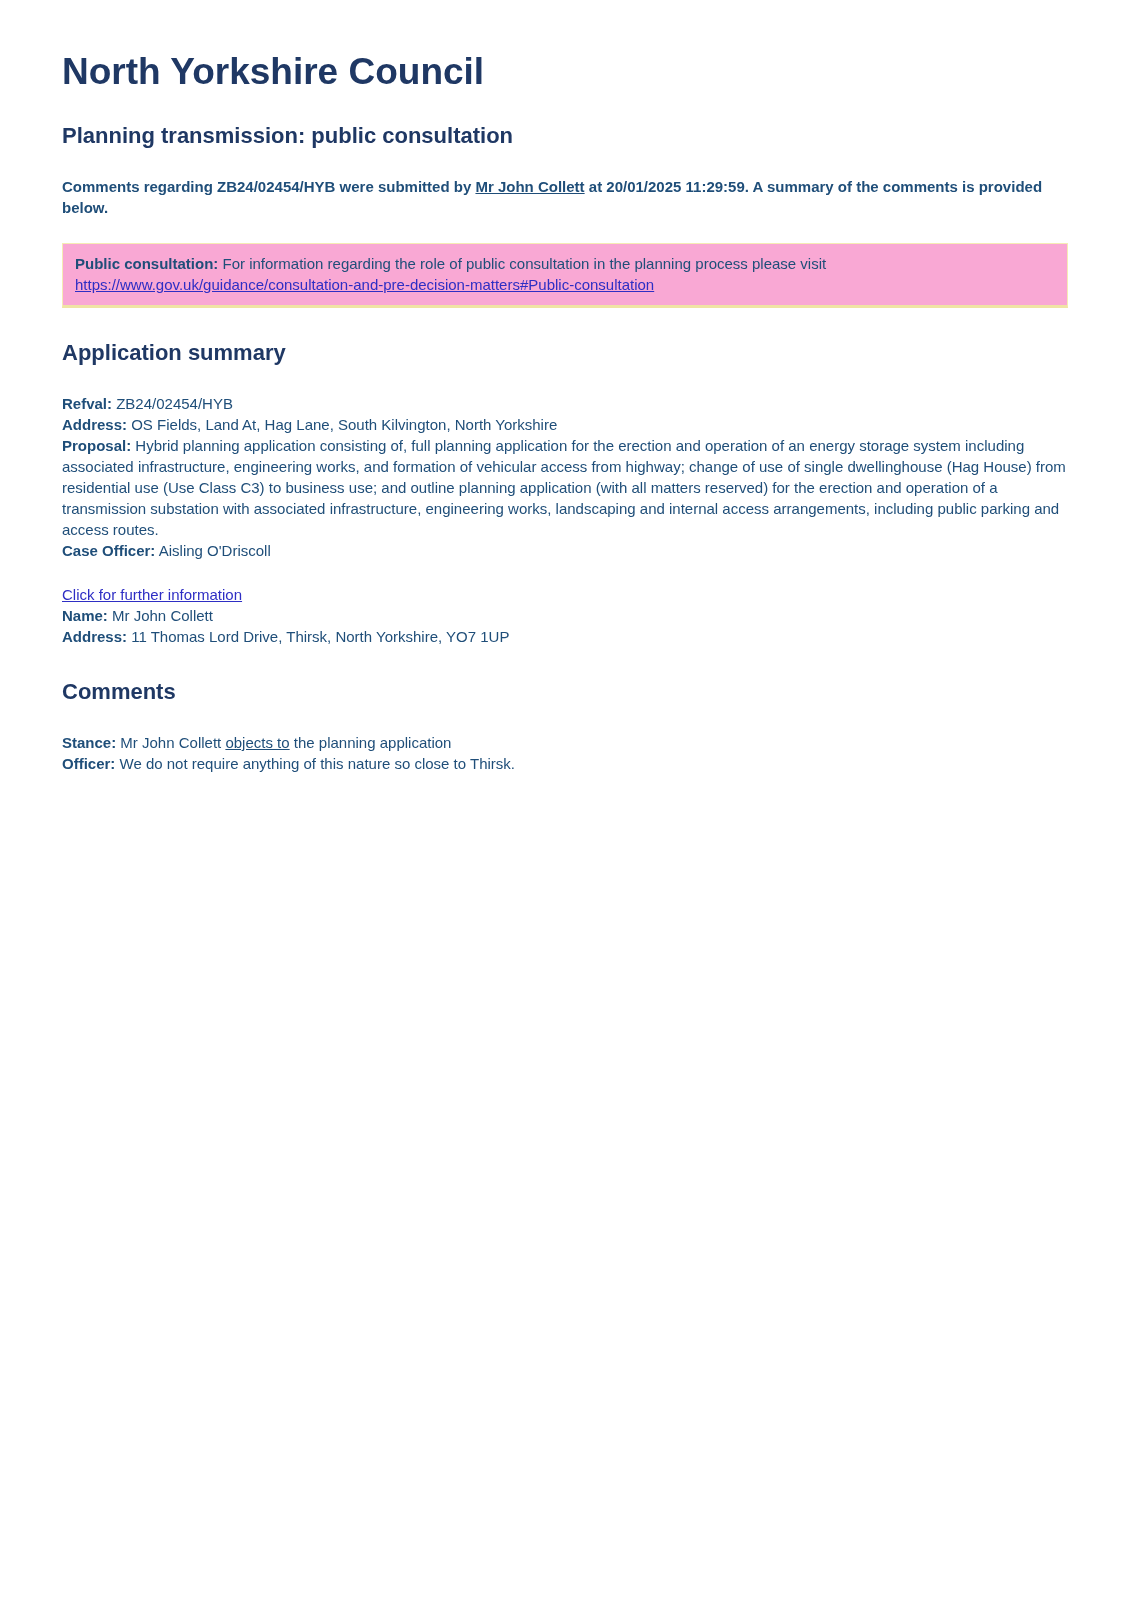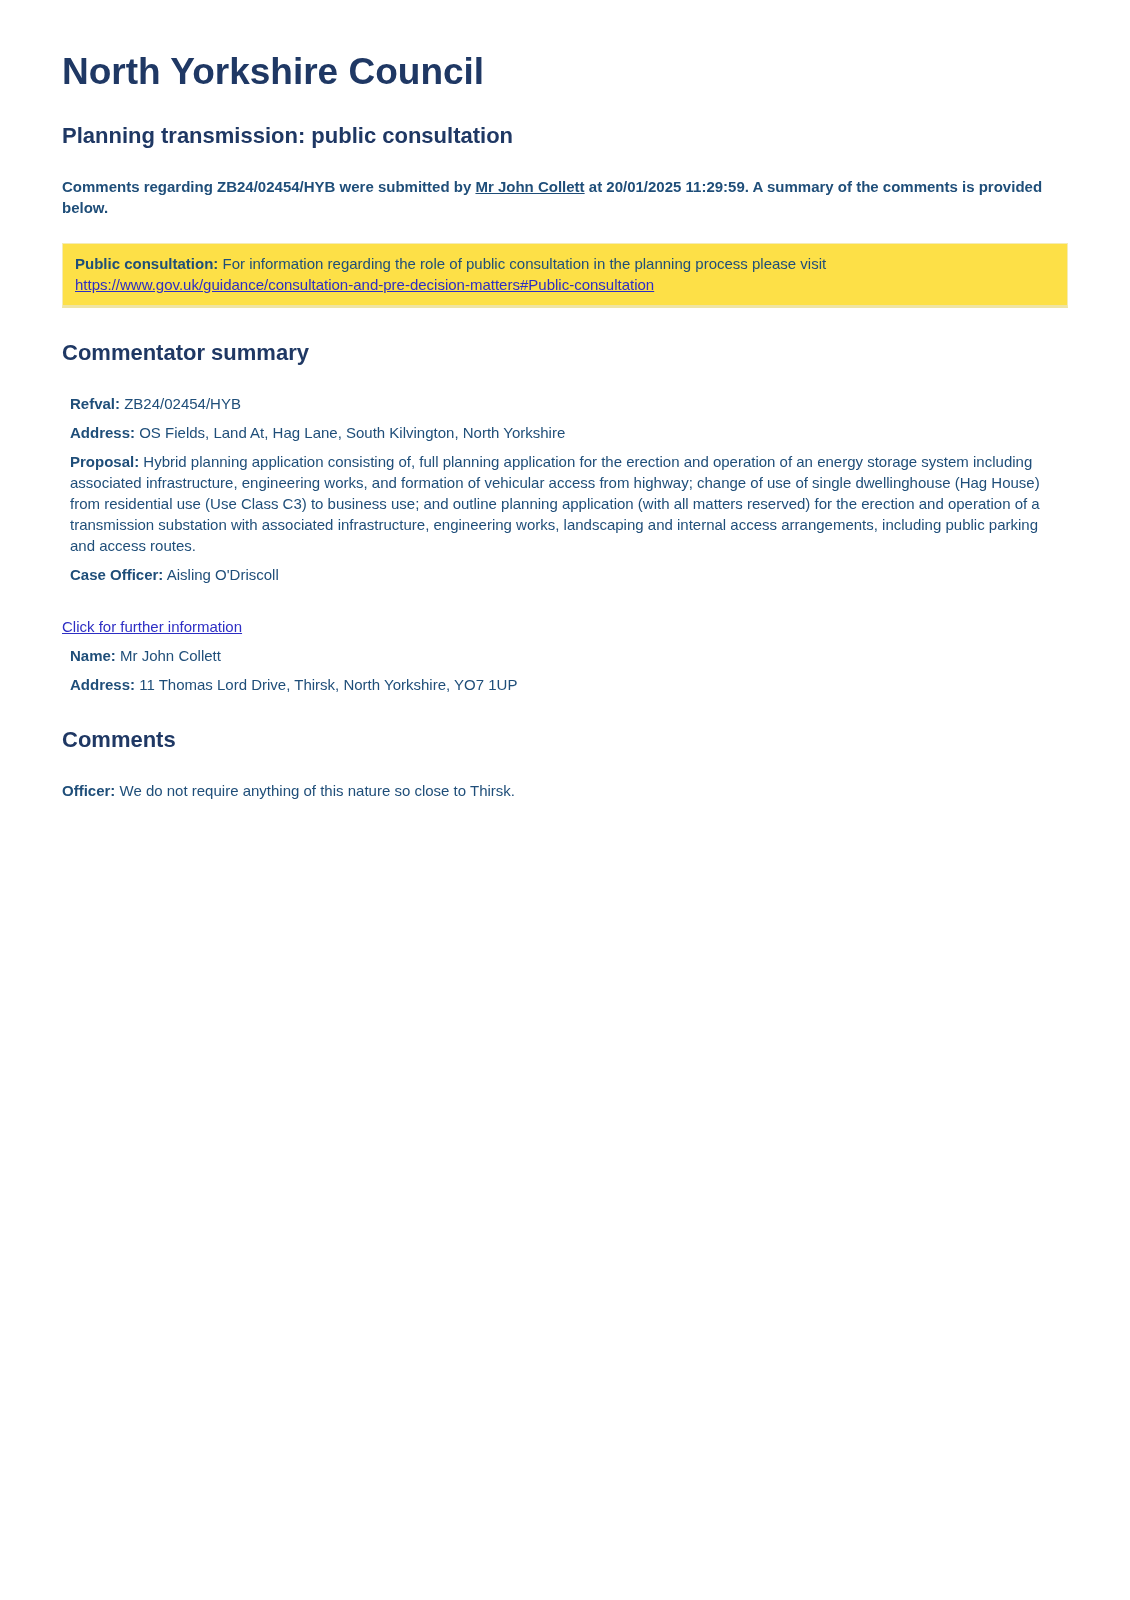--- a/index.html
+++ b/index.html
@@ -35,31 +35,31 @@
     font-weight: bold;
     color: #1F4E79;
     margin: 0 0 25px 0;
   }
   .intro a {
     color: #1F4E79;
     text-decoration: underline;
     font-weight: bold;
   }
   .notice {
-    background: #fde047;
+    background: #f9a8d4;
     border: 1px solid #F5ECB4;
     border-bottom: 3px solid #EFE4A4;
     padding: 9px 12px 10px 12px;
     margin: 0 0 31px 0;
   }
   .notice .label { font-weight: bold; }
   a.ext-link {
     color: #2E2EC4;
   }
-  .field-block div { margin: 8px; }
+  .field-block div { margin: 0; }
   .label { font-weight: bold; }
   .standalone-link {
     display: inline-block;
     margin-top: 23px;
   }
   .underlined {
     text-decoration: underline;
   }
   .comments-block, .field-block { color: #1F4E79; }
 </style>
@@ -72,36 +72,37 @@
 
   <h2>Planning transmission: public consultation</h2>
 
   <p class="intro"><span>Comments regarding ZB24/02454/HYB were submitted by </span><a href="#">Mr John Collett</a><span> at 20/01/2025 11:29:59. A summary of the comments is provided below.</span></p>
 
   <div class="notice">
     <span class="label">Public consultation:</span><span> For information regarding the role of public consultation in the planning process please visit </span><br>
     <a href="#" class="ext-link">https://www.gov.uk/guidance/consultation-and-pre-decision-matters#Public-consultation</a>
   </div>
 
-  <h2>Commentator summary</h2>
+  <h2>Application summary</h2>
 
   <div class="field-block">
     <div><span class="label">Refval:</span><span> ZB24/02454/HYB</span></div>
     <div><span class="label">Address:</span><span> OS Fields, Land At, Hag Lane, South Kilvington, North Yorkshire</span></div>
     <div><span class="label">Proposal:</span><span> Hybrid planning application consisting of, full planning application for the erection and operation of an energy storage system including associated infrastructure, engineering works, and formation of vehicular access from highway; change of use of single dwellinghouse (Hag House) from residential use (Use Class C3) to business use; and outline planning application (with all matters reserved) for the erection and operation of a transmission substation with associated infrastructure, engineering works, landscaping and internal access arrangements, including public parking and access routes.</span></div>
     <div><span class="label">Case Officer:</span><span> Aisling O'Driscoll</span></div>
   </div>
 
   <a href="#" class="ext-link standalone-link">Click for further information</a>
 
 
   <div class="field-block">
     <div><span class="label">Name:</span><span> Mr John Collett</span></div>
     <div><span class="label">Address:</span><span> 11 Thomas Lord Drive, Thirsk, North Yorkshire, YO7 1UP</span></div>
   </div>
 
   <h2 class="section">Comments</h2>
 
   <div class="comments-block">
+    <div><span class="label">Stance:</span><span> Mr John Collett </span><span class="underlined">objects to</span><span> the planning application</span></div>
     <div><span class="label">Officer:</span><span> We do not require anything of this nature so close to Thirsk.</span></div>
   </div>
 
 </div>
 
 </body></html>

